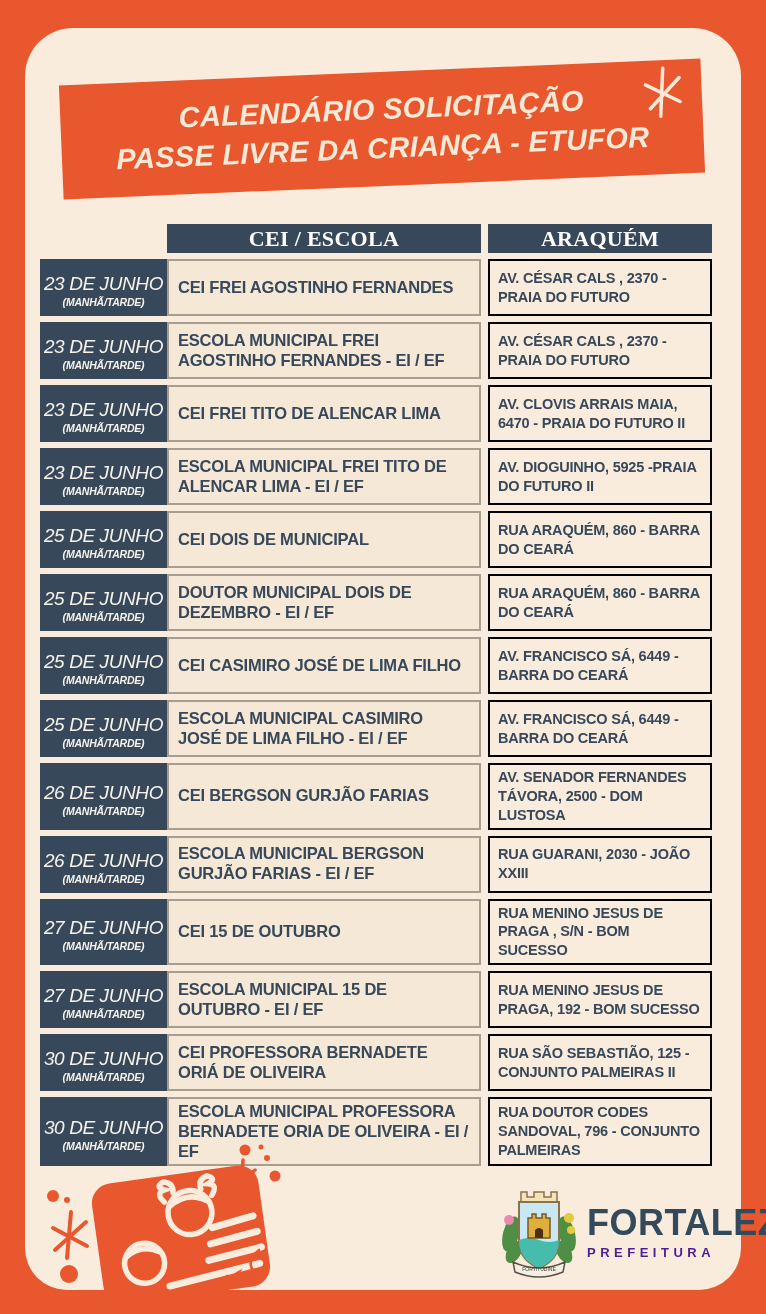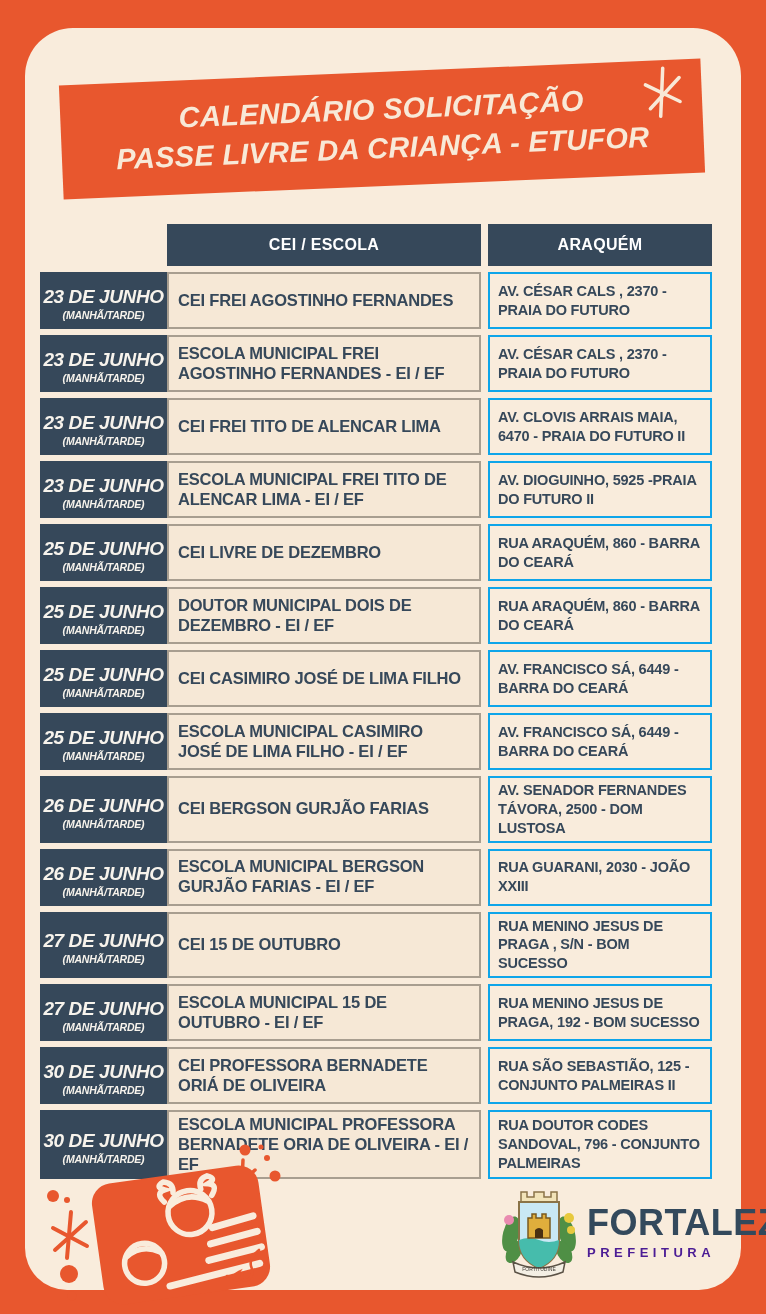--- a/index.html
+++ b/index.html
@@ -24,39 +24,40 @@
     letter-spacing:.3px;line-height:1.35;white-space:nowrap;
   }
   .banner-sparkle{position:absolute;right:14px;top:4px;}
   
   .cal-table{position:absolute;left:15px;top:196px;width:672px;}
   .grid-row{
     display:grid;grid-template-columns:127px 314px 7px 224px;
     margin-bottom:6px;
   }
   .hdr-box{
-    background:#36485A;color:#FFFFFF;font-weight:bold;font-size:16px;
-    height:42px;display:flex;align-items:center;justify-content:center;
+    background:#36485A;color:#FFFFFF;font-weight:bold;font-size:22px;
+    height:29px;display:flex;align-items:center;justify-content:center;
     letter-spacing:.3px;
+    font-family:Liberation Serif, serif;
   }
   .row{min-height:57px;}
   .date-cell{
     grid-column:1;background:#36485A;color:#F7F3EC;
     display:flex;flex-direction:column;justify-content:center;align-items:center;
     text-align:center;padding:2px 2px;
   }
-  .date-cell .date{font-style:italic;font-weight:bold;font-size:19px;letter-spacing:-.4px;white-space:nowrap;margin-top:6px;}
+  .date-cell .date{font-style:italic;font-weight:normal;font-size:19px;letter-spacing:-.4px;white-space:nowrap;margin-top:6px;}
   .date-cell .shift{font-style:italic;font-weight:bold;font-size:10.5px;margin-top:1px;letter-spacing:-.2px;}
   .school-cell{
     grid-column:2;background:#F6E8D6;border:2px solid #A89E90;
     display:flex;align-items:center;padding:3px 9px;
     color:#36485A;font-weight:bold;font-size:16.5px;line-height:1.2;letter-spacing:-.2px;
   }
   .addr-cell{
-    grid-column:4;background:#F9ECDC;border:2px solid #0ea5e9;
+    grid-column:4;background:#F9ECDC;border:2px solid #000000;
     display:flex;align-items:center;padding:3px 8px;
     color:#36485A;font-weight:bold;font-size:14.5px;line-height:1.3;letter-spacing:-.2px;
   }
   
   .card-illu{position:absolute;left:70px;top:1144px;transform:rotate(-8deg);}
   .deco-left{position:absolute;left:16px;top:1158px;}
   .deco-cluster{position:absolute;left:192px;top:1114px;}
   .deco-squiggle{position:absolute;left:198px;top:1218px;}
   .logo{position:absolute;left:476px;top:1160px;display:flex;align-items:center;}
   .logo-text{margin-left:10px;margin-top:-6px;}
@@ -137,21 +138,21 @@
       <span>AV. DIOGUINHO, 5925 -PRAIA DO FUTURO II</span>
     </div>
   </div>
 
   <div class="grid-row row">
     <div class="date-cell">
       <div class="date">25 DE JUNHO</div>
       <div class="shift">(MANHÃ/TARDE)</div>
     </div>
     <div class="school-cell">
-      <span>CEI LIVRE DE DEZEMBRO</span>
+      <span>CEI DOIS DE MUNICIPAL</span>
     </div>
     <div class="addr-cell">
       <span>RUA ARAQUÉM, 860 - BARRA DO CEARÁ</span>
     </div>
   </div>
 
   <div class="grid-row row">
     <div class="date-cell">
       <div class="date">25 DE JUNHO</div>
       <div class="shift">(MANHÃ/TARDE)</div>

